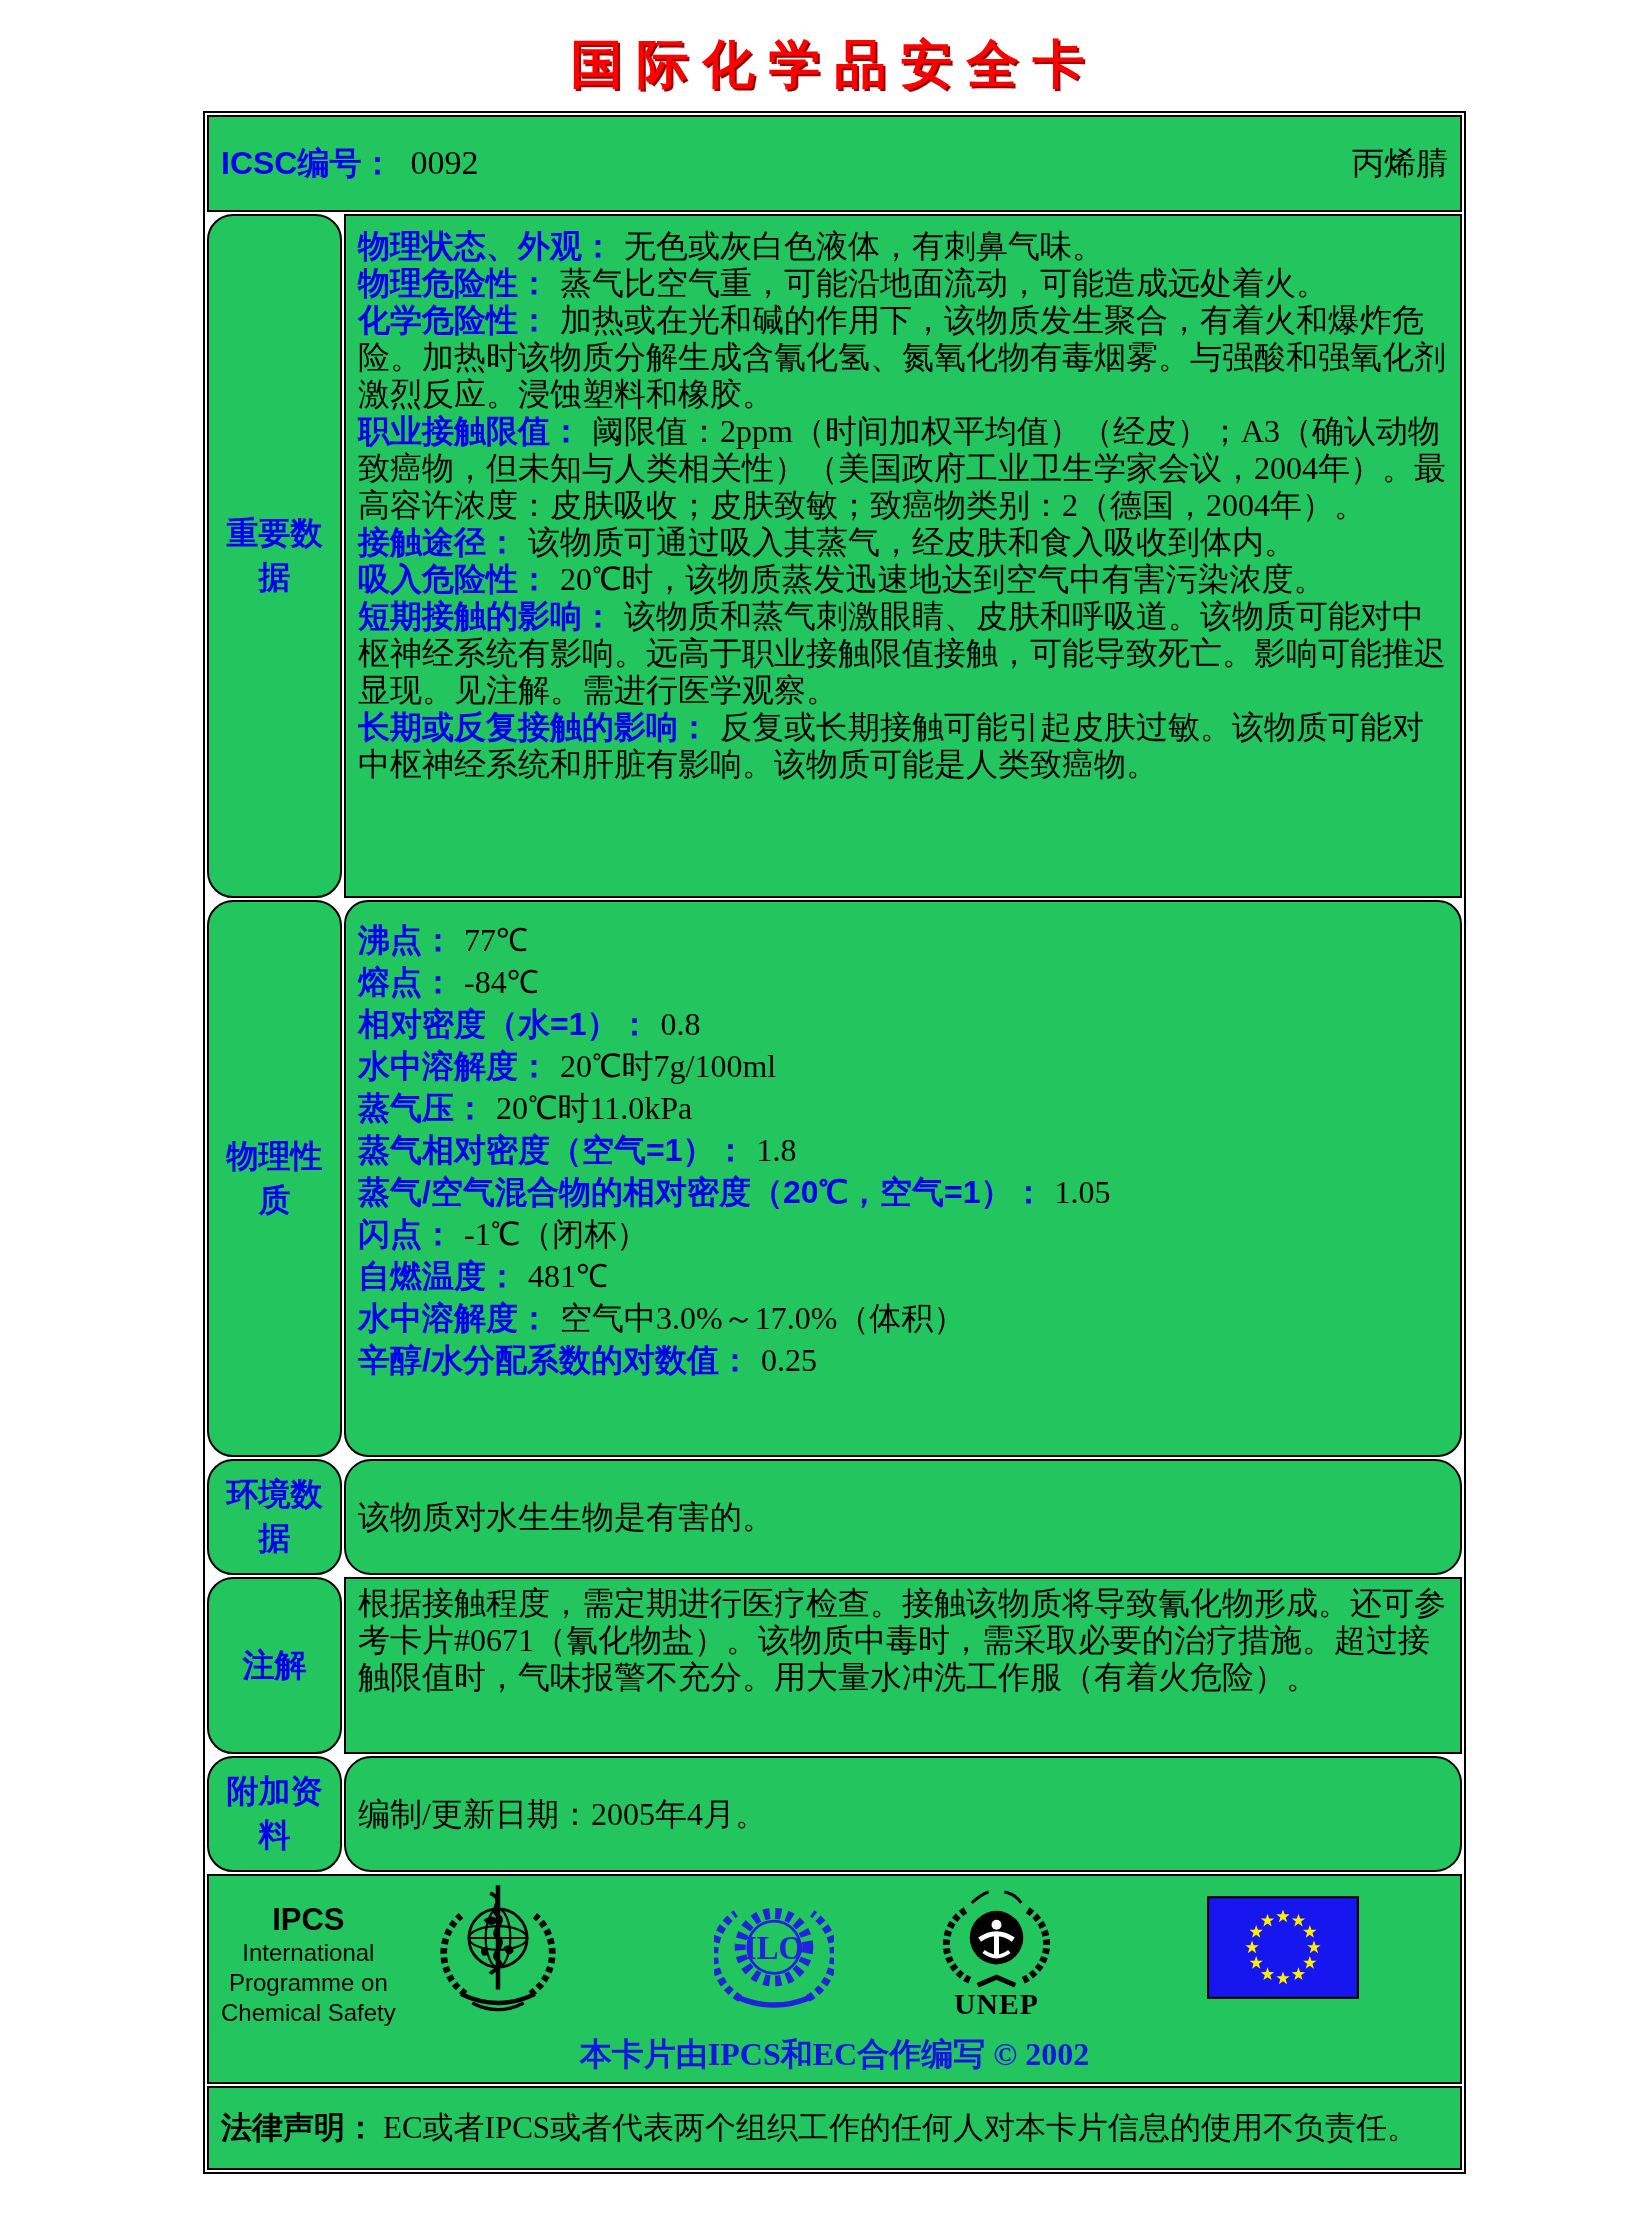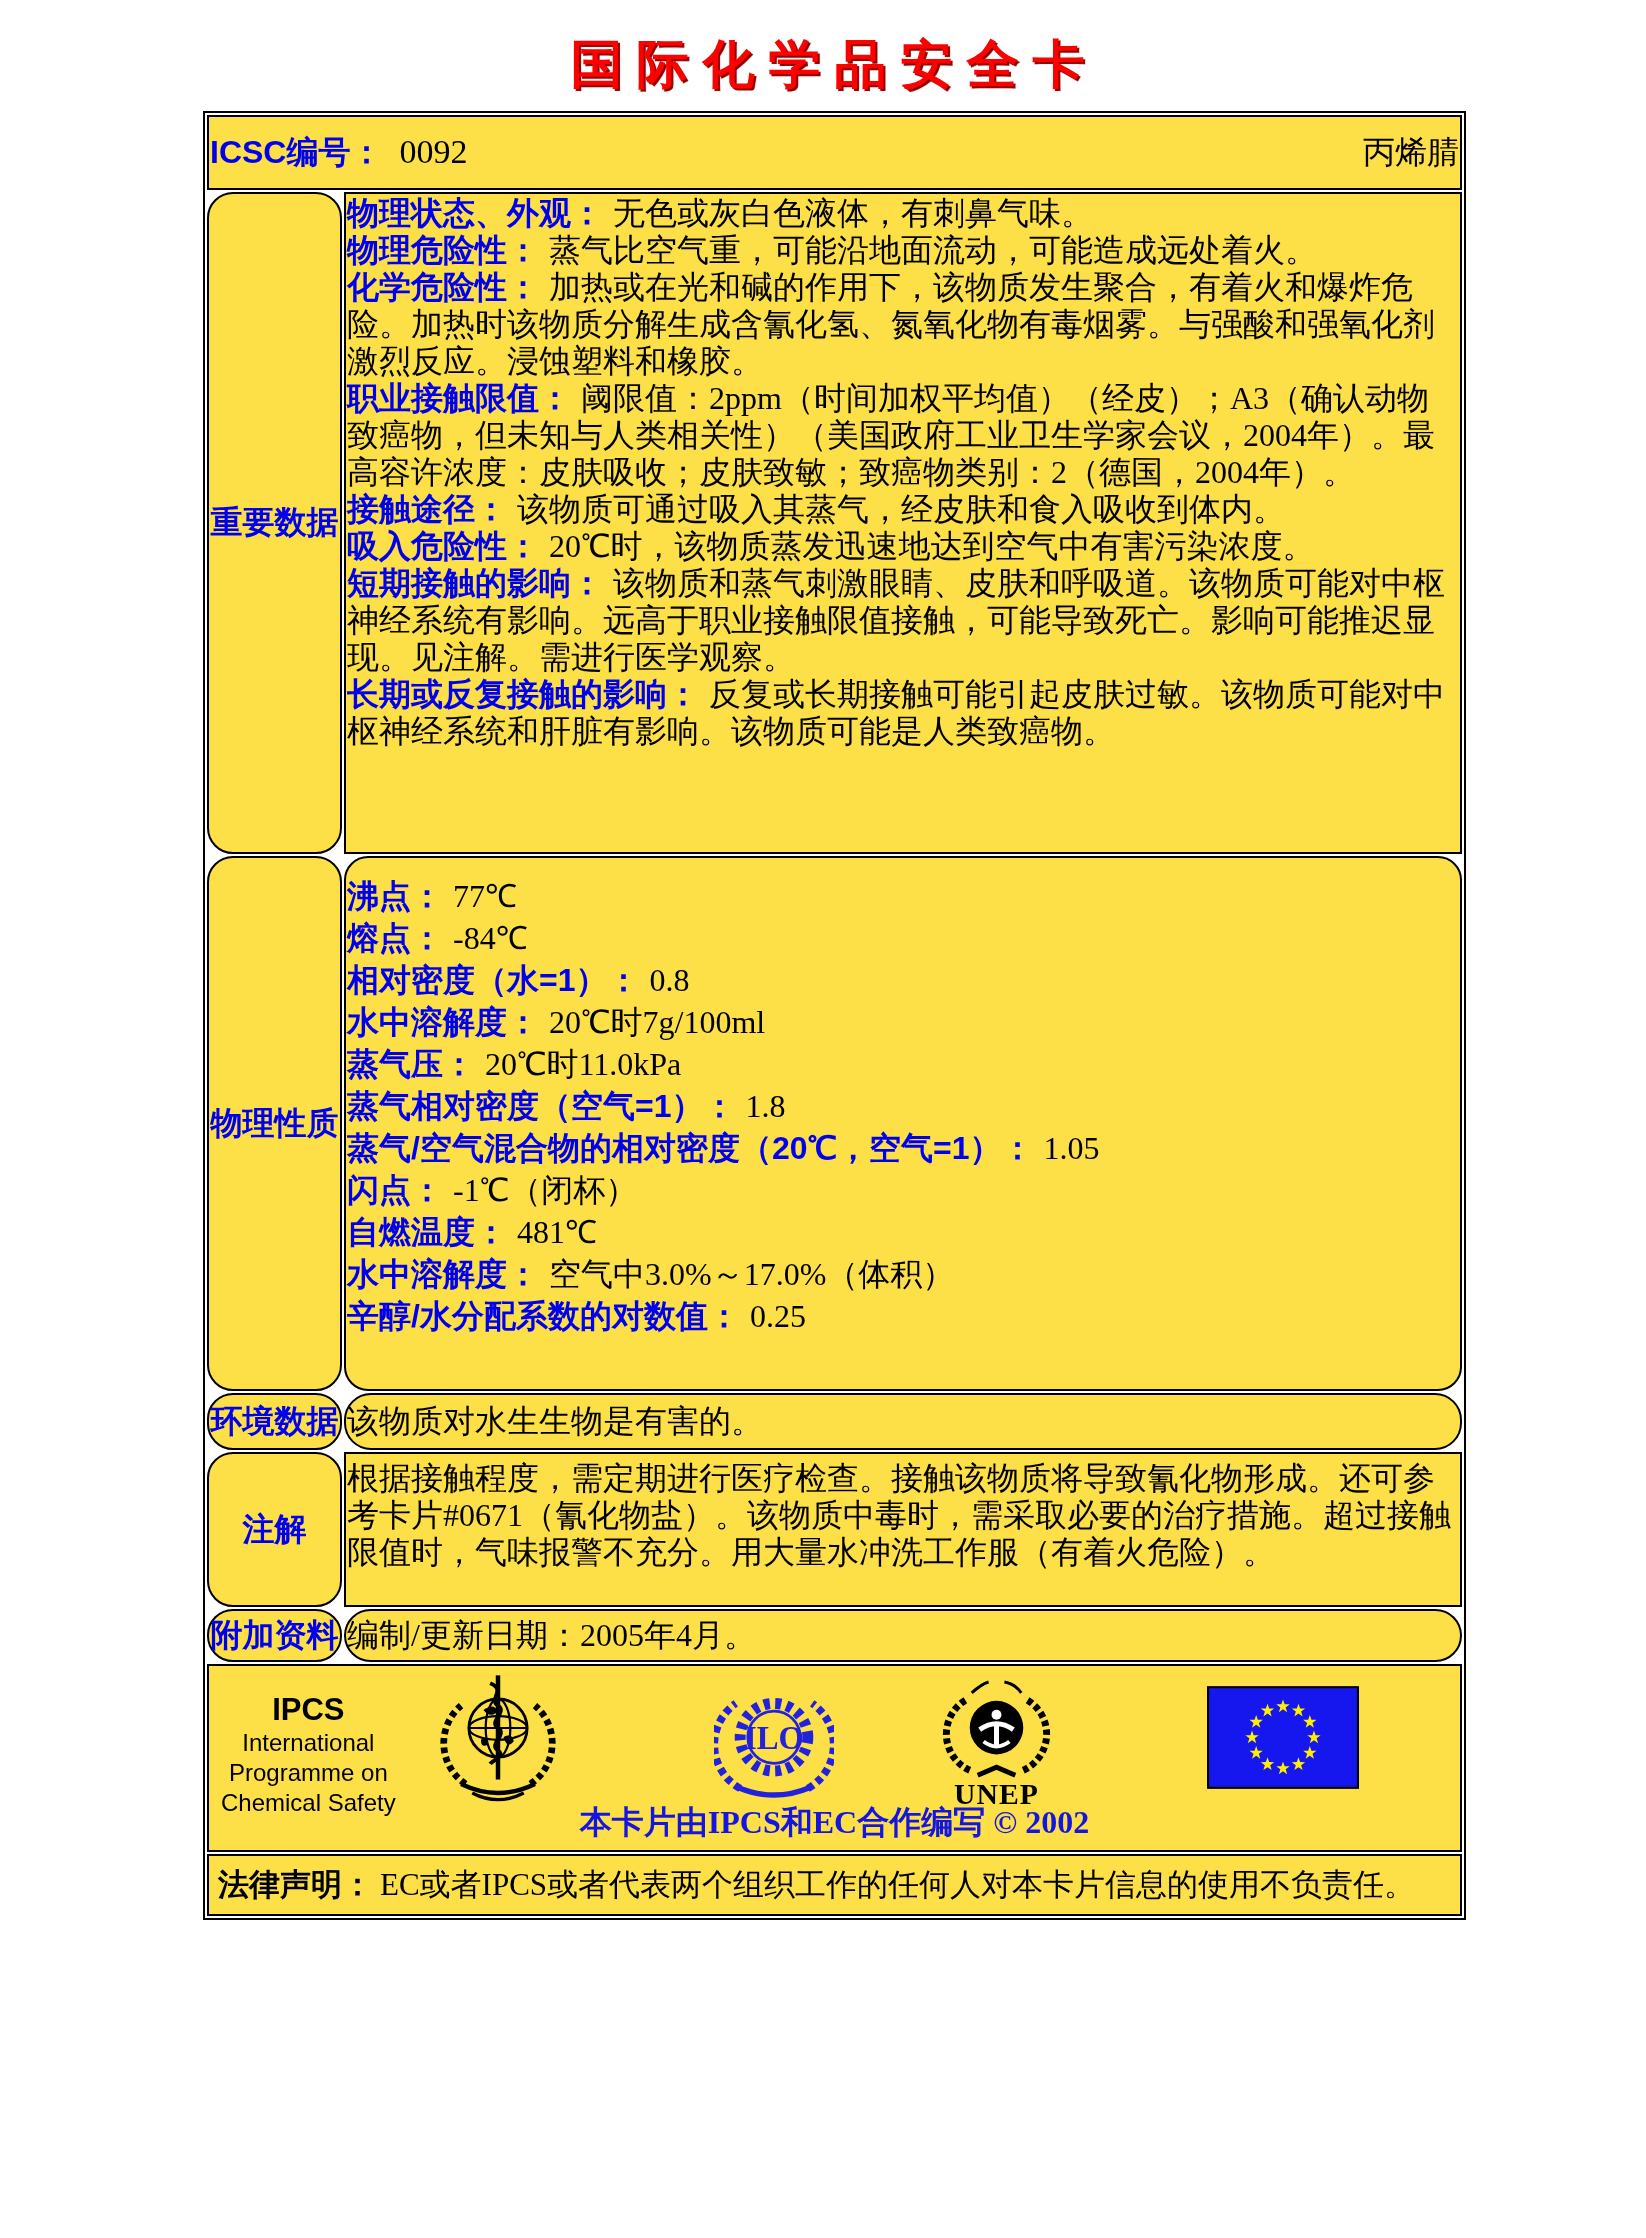--- a/index.html
+++ b/index.html
@@ -3,42 +3,42 @@
 <meta charset="utf-8">
 <style>
   html,body{margin:0;padding:0;background:#fff;}
   body{width:1647px;height:2239px;font-family:"Liberation Serif",serif;color:#000;}
   .title{margin:30px 0 11.3px 203px;width:1263px;text-align:center;
          font-family:"Liberation Sans",sans-serif;font-weight:bold;
          font-size:52px;letter-spacing:14px;color:#ff0000;
          text-shadow:2.1px 2.1px 0.7px #8b0000;}
   table.card{margin-left:203px;width:1263px;border:2.8px solid #000;
              border-collapse:separate;border-spacing:2.8px;background:#fff;table-layout:fixed;}
-  table.card td{border:2.1px solid #000;padding:1px;background:#fde047;}
+  table.card td{border:2.1px solid #000;padding:12px;background:#22c55e;}
   col.lab{width:135px;}
   .rowlabel{text-align:center;vertical-align:middle;color:#0000ee;
             font-family:"Liberation Sans",sans-serif;font-weight:bold;font-size:32px;border-radius:26px;}
   .content{vertical-align:top;padding:8.5px 4.2px 7px 7px;font-size:32px;line-height:37px;}
   .vmid{vertical-align:middle;border-radius:27px;}
   .inlabel{color:#0000ee;font-family:"Liberation Sans",sans-serif;font-weight:bold;margin-right:10px;}
   .btxt{color:#000;}
   .prop{line-height:42px;white-space:nowrap;}
   .icsc-cell{height:69px;padding:0 10px;}
   .icsc-flex{display:flex;justify-content:space-between;align-items:center;font-size:33px;}
   .icsc-num{margin-left:7px;font-size:34px;}
   .chem-name{font-size:32px;}
   .footer-cell{height:182px;position:relative;}
   .ipcs-block{position:absolute;left:12px;top:25px;font-family:"Liberation Sans",sans-serif;text-align:center;}
   .ipcs-title{font-size:31px;font-weight:bold;line-height:37px;}
   .ipcs-line{font-size:24px;line-height:30px;}
   .logo{position:absolute;}
   .credit{position:absolute;left:0;right:0;bottom:5.6px;text-align:center;
           color:#1515e0;font-weight:bold;font-size:32px;}
   .legal-cell{height:56px;vertical-align:middle;padding:0 7px;font-size:31px;}
-  .legal-label{font-family:Liberation Mono, monospace;font-weight:bold;margin-right:7px;margin-left:8px;}
+  .legal-label{font-family:Liberation Mono, monospace;font-weight:bold;margin-right:7px;}
   .eu-wrap{position:absolute;}
 </style>
 </head>
 <body>
 
 <div class="title">国际化学品安全卡</div>
 
 <table class="card">
   <colgroup>
       <col class="lab">

